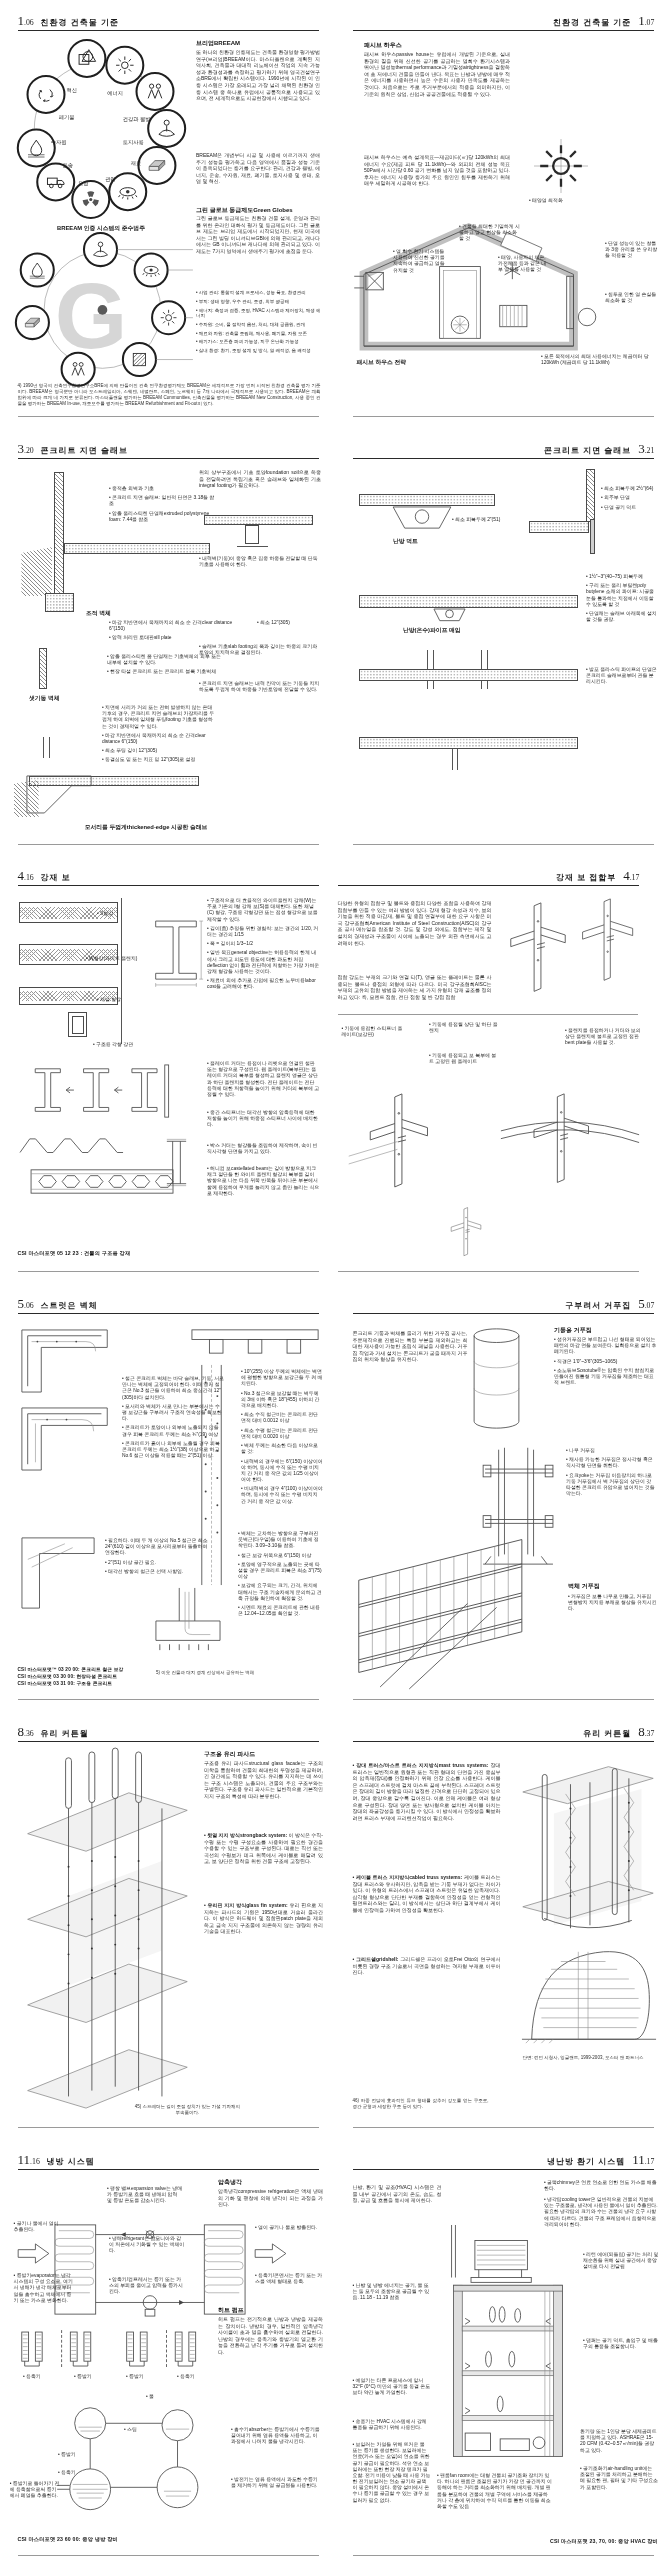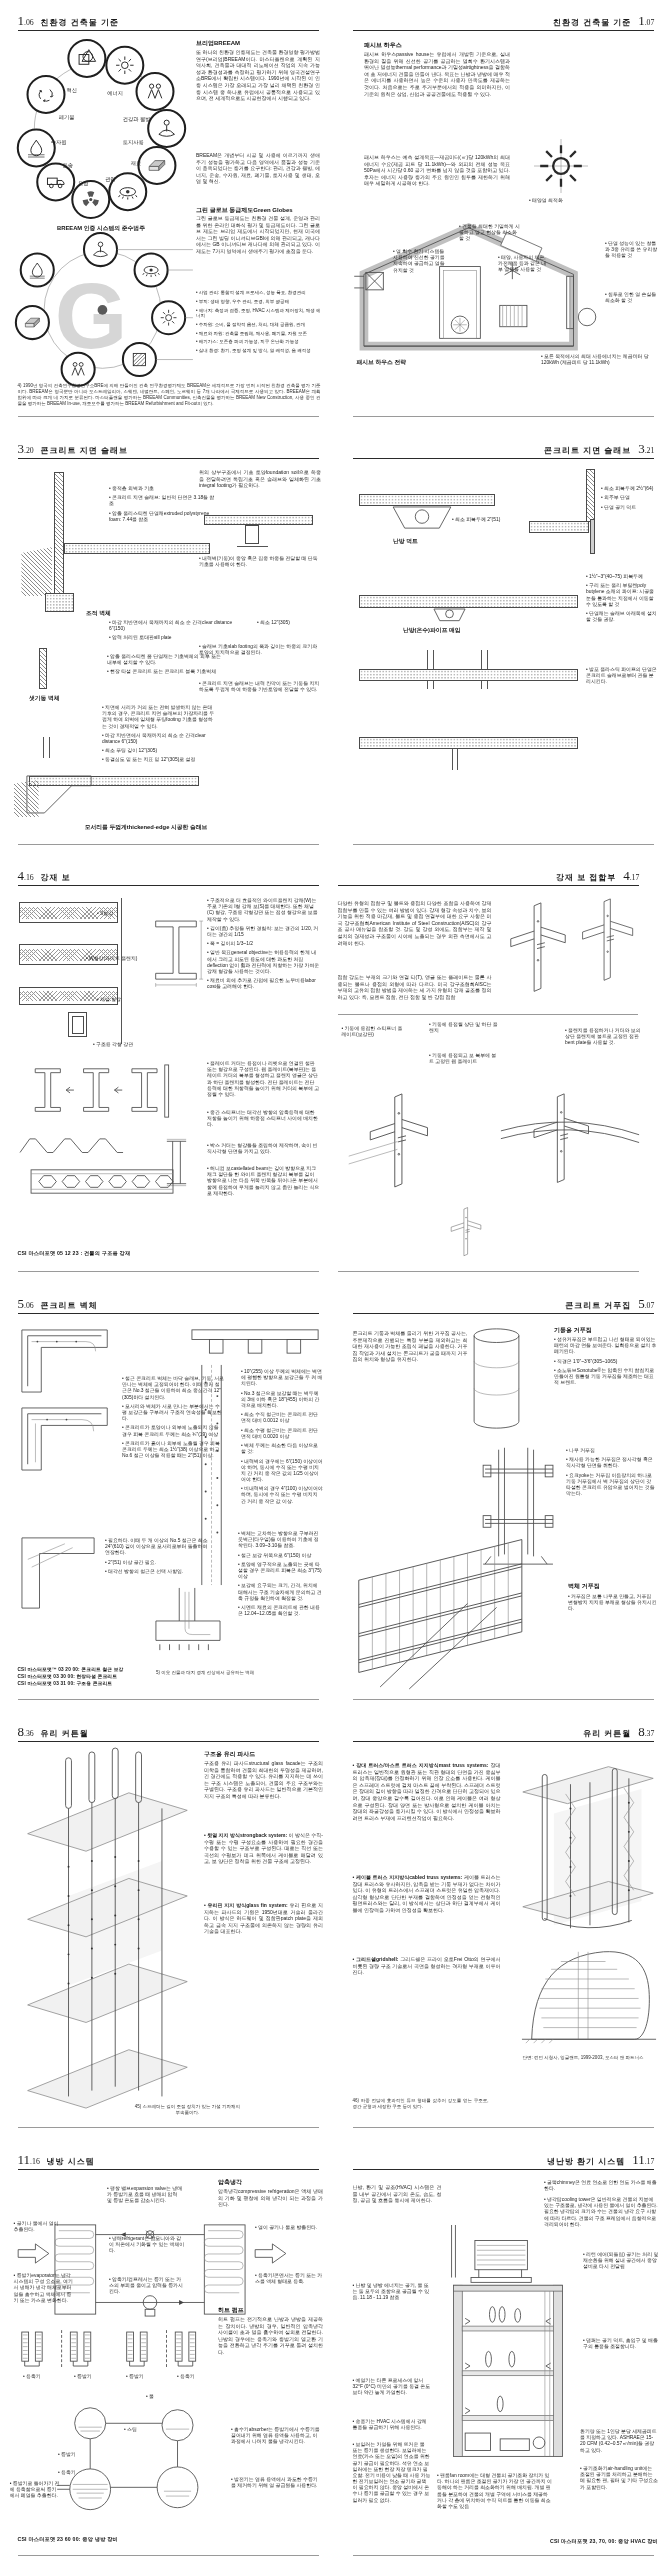--- a/index.html
+++ b/index.html
@@ -488,21 +488,21 @@
   </svg>
   <div class="bot"></div>
 </div>
 
 <div class="pg" style="left:0;top:1283px">
   <div class="hd">
     <span class="numwrap">
           <span class="nb">5</span>
           <span class="ns">.06</span>
         </span>
-    <span class="ttl">콘크리트 벽체</span>
+    <span class="ttl">스트럿은 벽체</span>
   </div>
   <svg class="fig" style="left:17.5px;top:43px" width="97" height="70" viewBox="0 0 100 72">
     <path class="sk" d="M4,4 H92 V22 H24 V68 H4 Z M10,10 H86 M10,10 V62"></path>
     <path class="skl" d="M14,16 H70 Q80,16 80,26"></path>
     <circle cx="20" cy="16" r="0.9" fill="#444"></circle>
         <circle cx="40" cy="16" r="0.9" fill="#444"></circle>
         <circle cx="60" cy="16" r="0.9" fill="#444"></circle>
   </svg>
   <svg class="fig" style="left:17.5px;top:121px" width="97" height="70" viewBox="0 0 100 72">
     <path class="sk" d="M4,4 H92 V22 H24 V68 H4 Z M10,10 H86 M10,10 V62"></path>
@@ -576,21 +576,21 @@
     <div>CSI 마스터포맷™ 03 20 00: 콘크리트 철근 보강</div>
     <div>CSI 마스터포맷 03 30 00: 현장타설 콘크리트</div>
     <div>CSI 마스터포맷 03 31 00: 구조용 콘크리트</div>
   </div>
   <div class="fn" style="left:156px;top:387px;width:146px">5) 이웃 건물과 대지 경계 선상에서 공유하는 벽체</div>
   <div class="bot"></div>
 </div>
 
 <div class="pg" style="left:335px;top:1283px">
   <div class="hd r">
-    <span class="ttl">콘크리트 거푸집</span>
+    <span class="ttl">구부려서 거푸집</span>
     <span class="numwrap">
           <span class="nb">5</span>
           <span class="ns">.07</span>
         </span>
   </div>
   <div class="tx" style="left:17.5px;top:47px;width:115px">콘크리트 기둥과 벽체를 올리기 위한 거푸집 공사는, 주문제작으로 진행되는 특정 부분을 제외하고는 최대한 재사용이 가능한 조립식 패널을 사용한다. 거푸집 작업과 가새 설치는 콘크리트가 굳을 때까지 거푸집의 위치와 형상을 유지한다.</div>
   <svg class="fig" style="left:136px;top:41px" width="51" height="109" viewBox="0 0 52 112">
     <ellipse cx="26" cy="12" rx="23" ry="7" class="sk"></ellipse>
     <path class="sk" d="M3,12 V100 M49,12 V100 M3,100 A23,7 0 0 0 49,100"></path>
     <path class="skl" d="M3,38 A23,7 0 0 0 49,38 M3,66 A23,7 0 0 0 49,66"></path>

